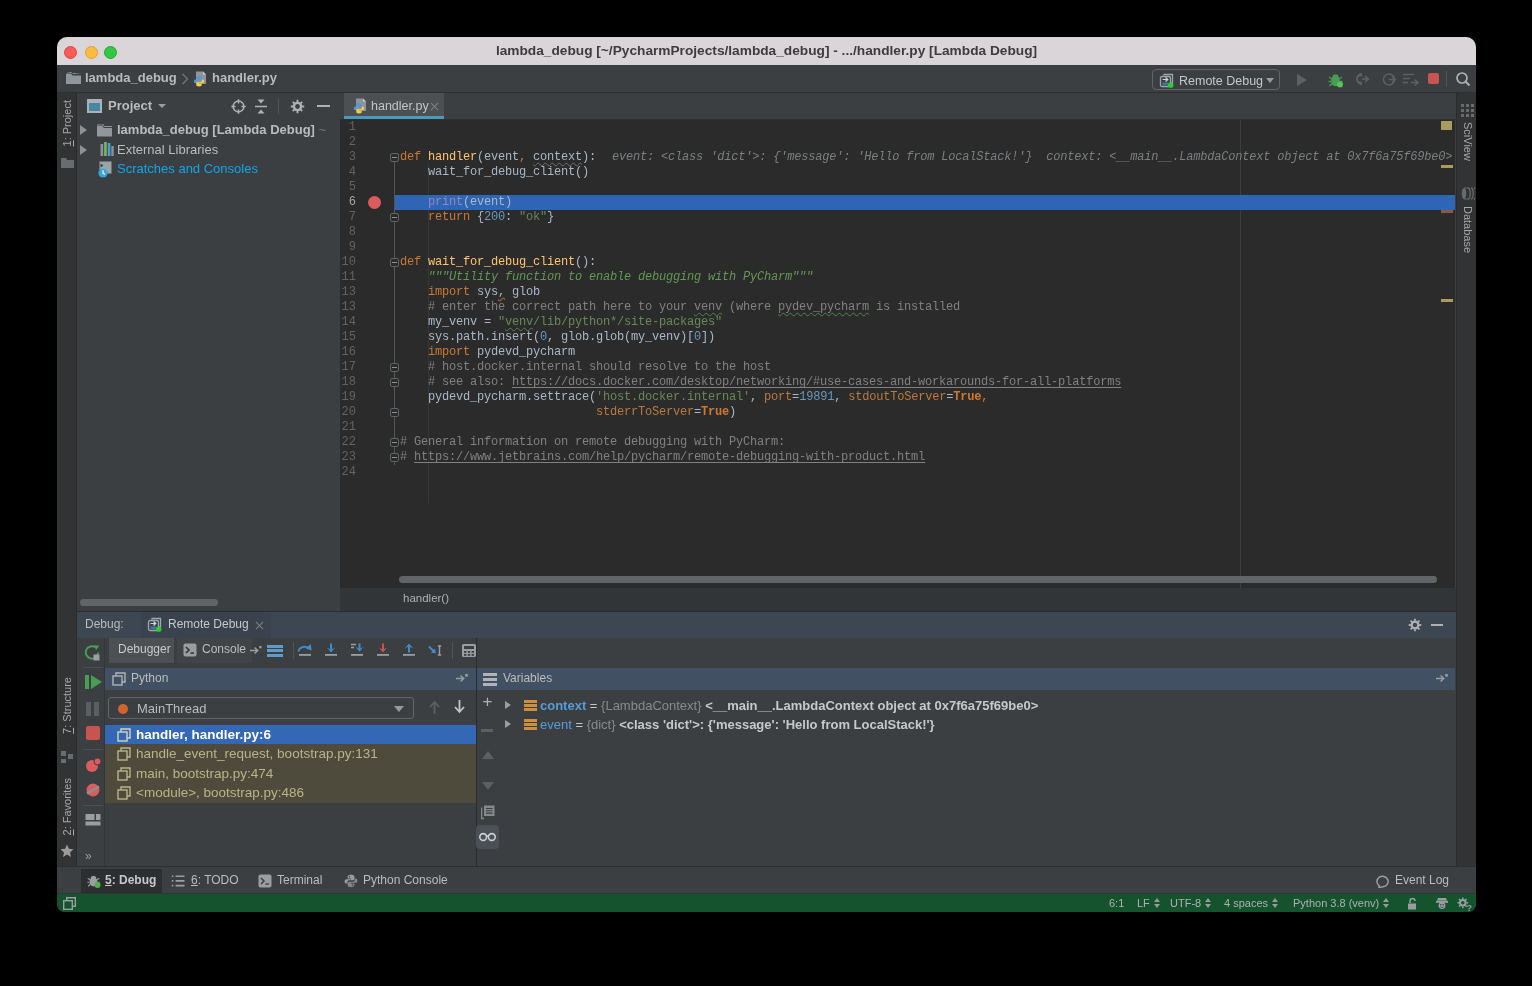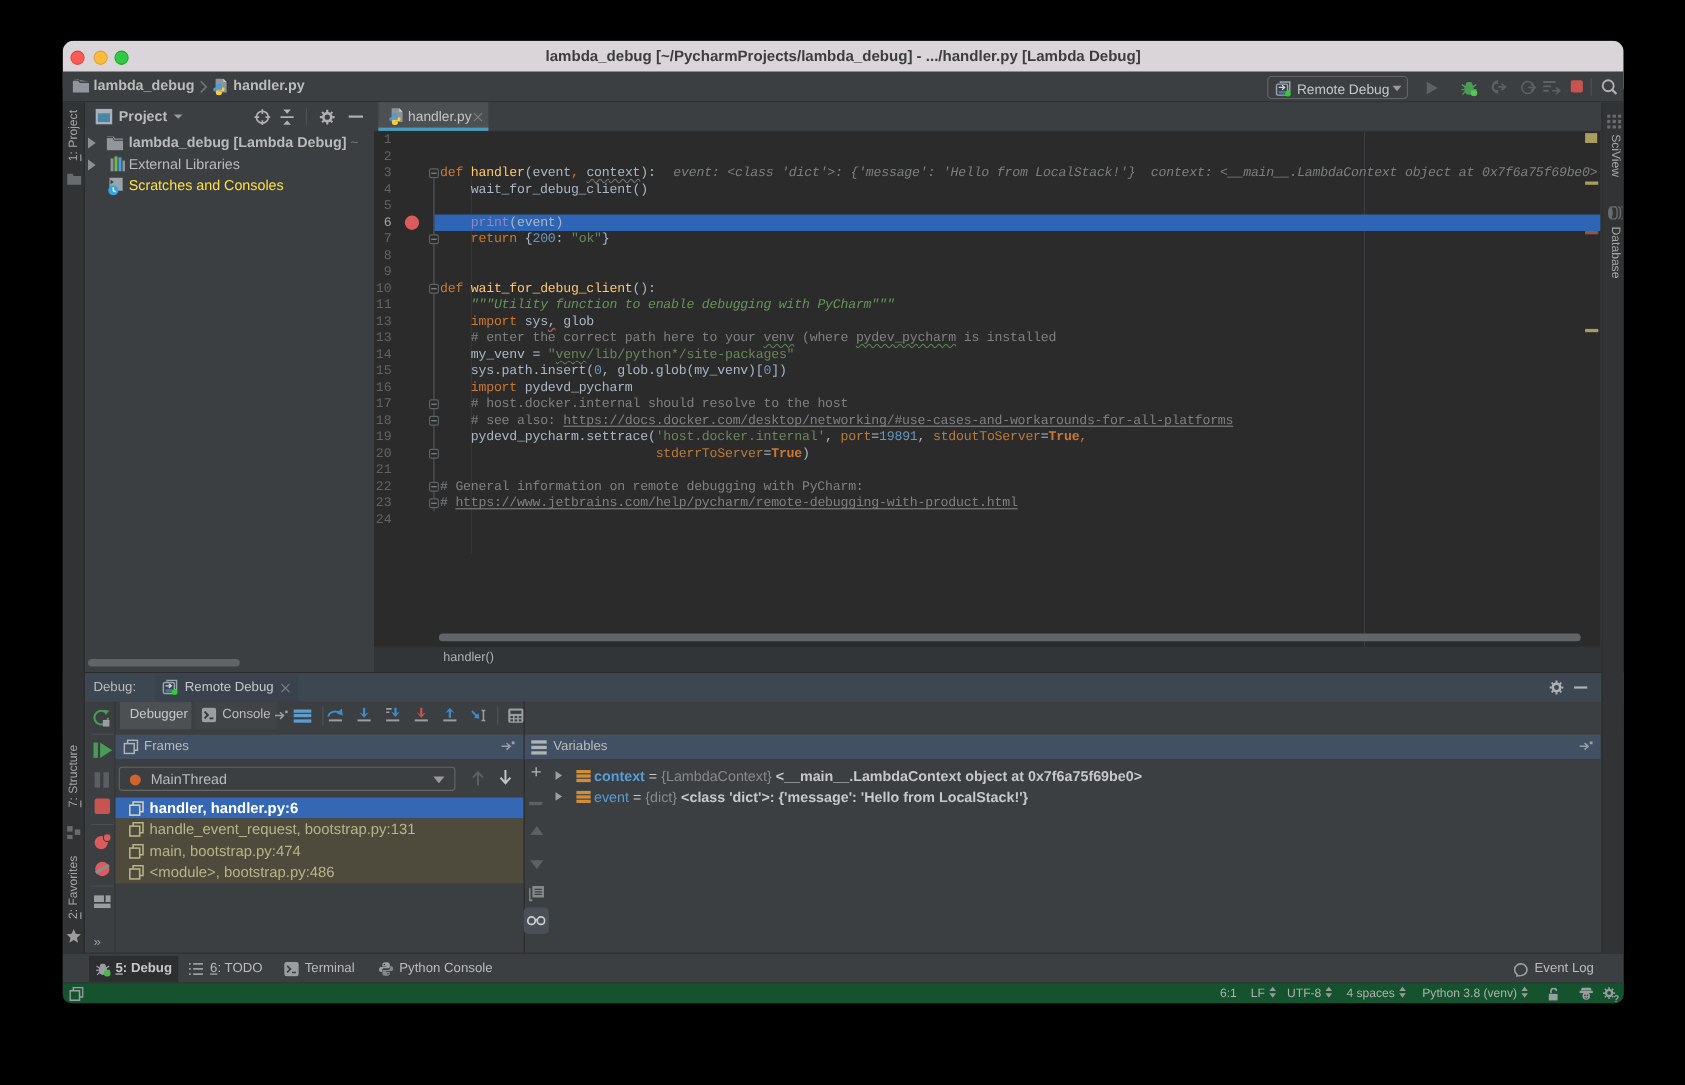--- a/index.html
+++ b/index.html
@@ -166,21 +166,21 @@
         <rect x="7.7" y="1" width="2.7" height="13" fill="#45a0dc"></rect>
         <rect x="11.3" y="4" width="2.4" height="10" fill="#8a939b"></rect>
       </svg>
     <div class="abs" style="left:39px;top:49px;font-size:13px;color:#bbbbbb">External Libraries</div>
     <svg class="abs" style="left:20px;top:68px" width="16" height="17" viewBox="0 0 16 17">
         <path d="M1.5 0.5 L13.5 0.5 L13.5 12.5 L8 12.5 L4 9 L1.5 9 Z" fill="#9aa4ab"></path>
         <path d="M2.5 2.5 L5.5 4.5 L2.5 6.5 Z" fill="#3a3e40"></path>
         <circle cx="5" cy="12" r="4.6" fill="#38a4dc"></circle>
         <path d="M5 9.3 L5 12.2 L7 13.4" stroke="#f0f4f6" stroke-width="1.3" fill="none"></path>
       </svg>
-    <div class="abs" style="left:39px;top:68px;font-size:13px;color:#fde047">Scratches and Consoles</div>
+    <div class="abs" style="left:39px;top:68px;font-size:13px;color:#0ea5e9">Scratches and Consoles</div>
     <div class="abs" style="left:2px;top:506px;width:138px;height:7px;background:#626567;border-radius:3.5px"></div>
   </div>
   <div class="projhead" id="projhead">
     <div class="abs" style="left:9px;top:6px;width:15px;height:14px;background:#a9b2b8">
         <div class="abs" style="left:2px;top:4px;width:11px;height:8px;background:#4886a5"></div>
       </div>
     <span class="abs" style="left:30px;top:5px;font-size:13px;font-weight:bold;color:#bbbbbb">Project</span>
     <div class="abs" style="left:80px;top:11px;border-left:4px solid transparent;border-right:4px solid transparent;border-top:4.5px solid #9a9a9a"></div>
     <svg class="abs" style="left:153px;top:6px" width="15" height="15" viewBox="0 0 15 15">
         <circle cx="7.5" cy="7.5" r="5.4" fill="none" stroke="#afb1b3" stroke-width="1.5"></circle>
@@ -402,21 +402,21 @@
         <rect x="0.5" y="2" width="9" height="6" fill="#9a9ea1"></rect>
         <rect x="11" y="2" width="4.5" height="6" fill="#9a9ea1"></rect>
         <rect x="0.5" y="9.5" width="15" height="4" fill="#9a9ea1"></rect>
       </svg>
     <div class="abs" style="left:28px;top:237px;font-size:12px;color:#9a9ea1;letter-spacing:1px">»</div>
     <div class="phead" style="left:48px;width:371px">
       <svg class="abs" style="left:7px;top:4px" width="14" height="14" viewBox="0 0 14 14">
           <rect x="1" y="4" width="9" height="9" fill="none" stroke="#b0b4b7" stroke-width="1.4"></rect>
           <path d="M4 4 L4 1 L13 1 L13 10 L10 10" fill="none" stroke="#b0b4b7" stroke-width="1.4"></path>
         </svg>
-      <span class="abs" style="left:26px;top:3px">Frames</span>
+      <span class="abs" style="left:26px;top:3px">Python</span>
       <svg class="abs" style="left:350px;top:5px" width="14" height="11" viewBox="0 0 14 11">
           <path d="M1 5.5 L8 5.5 M5.5 2.5 L8.8 5.5 L5.5 8.5" stroke="#9a9ea1" stroke-width="1.4" fill="none"></path>
           <rect x="10.2" y="1" width="2.6" height="2.6" fill="#9a9ea1"></rect>
         </svg>
     </div>
     <div class="combo">
       <div class="abs" style="left:9px;top:6px;width:10px;height:10px;border-radius:50%;background:#d0642c"></div>
       <span class="abs" style="left:28px;top:2.5px;font-size:13px;color:#bbbbbb">MainThread</span>
       <div class="abs" style="right:9px;top:8px;border-left:5px solid transparent;border-right:5px solid transparent;border-top:6px solid #9a9a9a"></div>
     </div>

